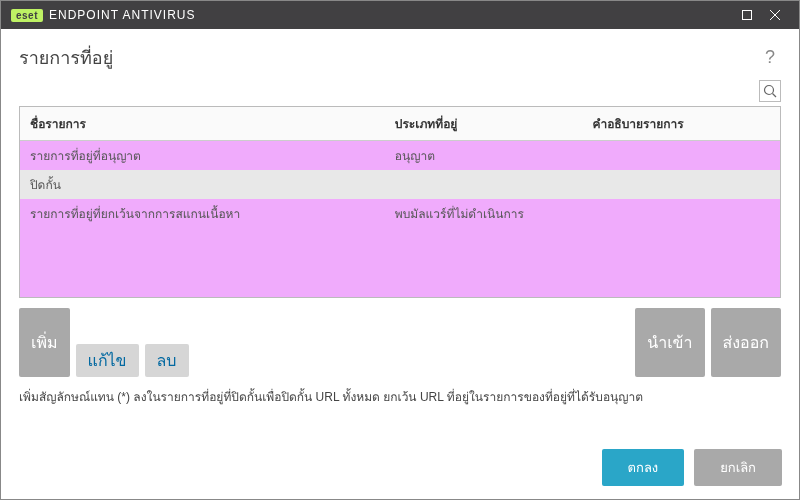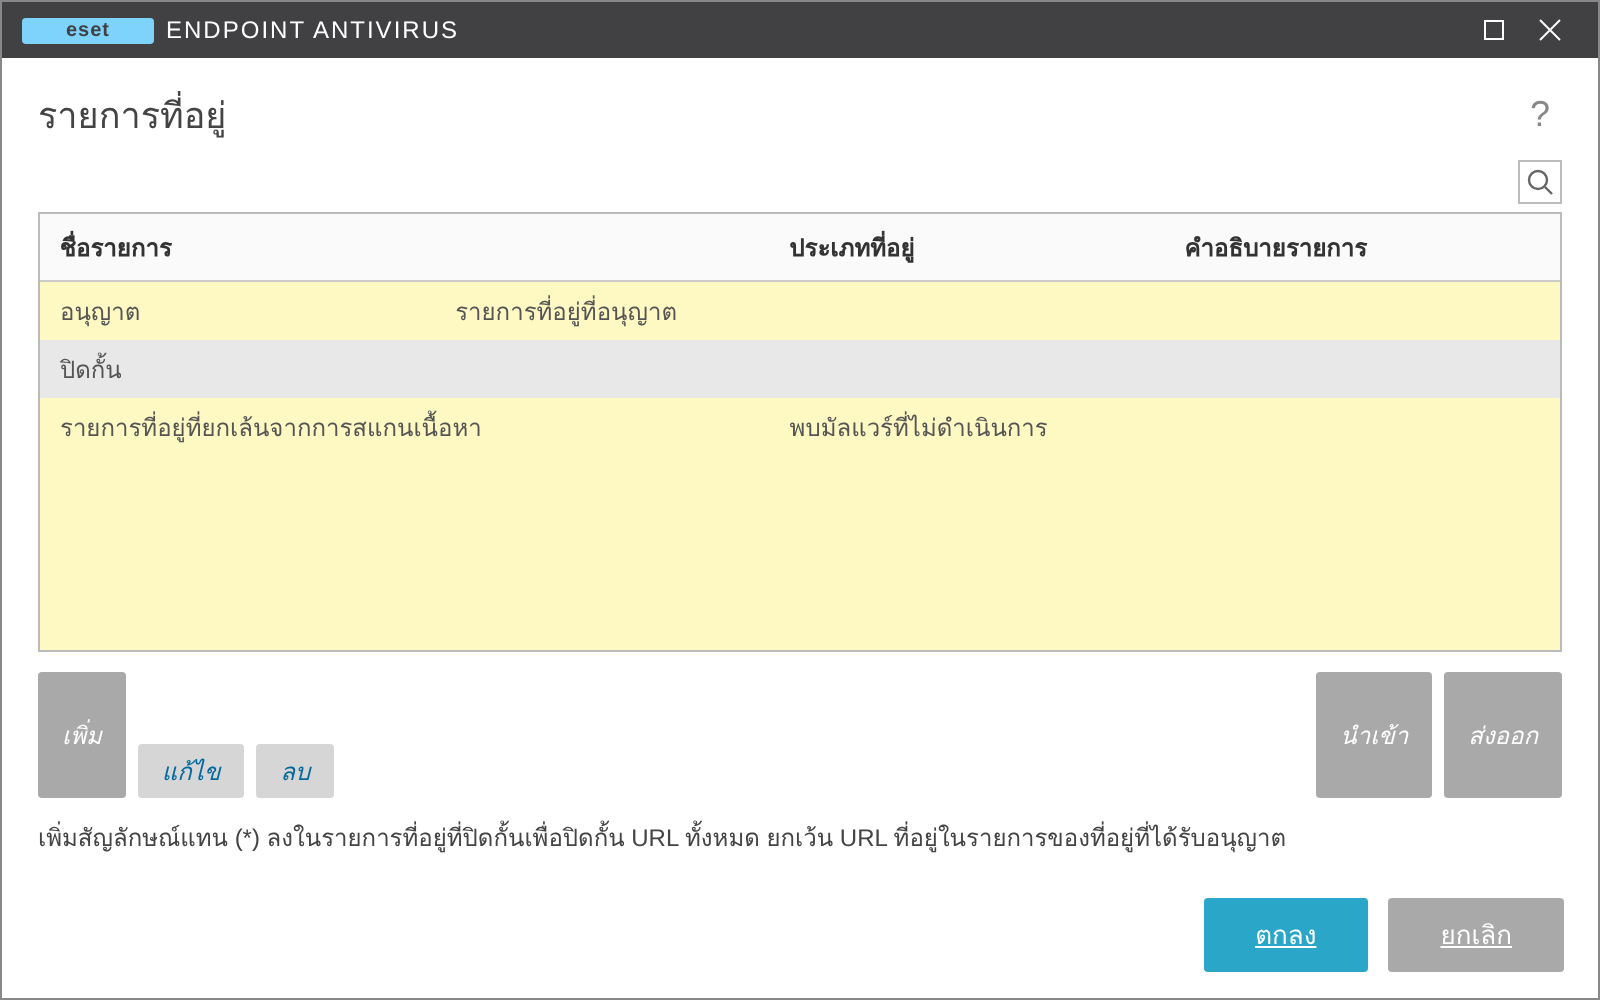--- a/index.html
+++ b/index.html
@@ -1,45 +1,45 @@
 <!DOCTYPE html>
 <html><head>
 <meta charset="utf-8">
 <style>
 * { margin: 0; padding: 0; box-sizing: border-box; }
 body { font-family: "Segoe UI", Tahoma, sans-serif; font-size: 12px; color: #333; background: #fff; width: 800px; height: 500px; overflow: hidden; border: 1px solid #888; }
 .titlebar { background: #414042; color: #fff; height: 28px; display: flex; align-items: center; padding: 0 10px; }
-.brand-badge { background: #7dd3fc; color: #414042; font-weight: bold; font-size: 10px; padding: 1px 22px; border-radius: 2px; margin-right: 6px; letter-spacing: 0.5px; }
+.brand-badge { background: #bef264; color: #414042; font-weight: bold; font-size: 10px; padding: 1px 5px; border-radius: 2px; margin-right: 6px; letter-spacing: 0.5px; }
 .title-text { font-size: 12px; letter-spacing: 1px; font-weight: 300; }
 .title-spacer { flex: 1; }
 .win-btn { width: 28px; height: 28px; display: flex; align-items: center; justify-content: center; cursor: pointer; }
 .win-btn svg { stroke: #fff; }
 .header-area { padding: 14px 18px 8px 18px; display: flex; align-items: center; text-align: center; }
 .page-title { font-size: 18px; color: #444; font-weight: 400; }
 .header-spacer { flex: 1; }
 .help-icon { font-size: 18px; color: #888; cursor: pointer; padding: 2px 6px; }
 .search-row { display: flex; justify-content: flex-end; padding: 0 18px 4px 18px; }
 .search-box { width: 22px; height: 22px; border: 1px solid #bbb; display: flex; align-items: center; justify-content: center; cursor: pointer; }
 .search-box svg { stroke: #666; }
-.table-wrap { margin: 0 18px; border: 1px solid #bbb; height: 220px; background: #fef9c3; }
+.table-wrap { margin: 0 18px; border: 1px solid #bbb; height: 192px; background: #f0abfc; }
 .thead { display: flex; border-bottom: 1px solid #ccc; background: #fafafa; }
 .thead .th { padding: 7px 10px; font-size: 12px; color: #333; font-weight: 600; }
 .col1 { width: 48%; }
 .col2 { width: 26%; }
 .col3 { width: 26%; }
 .tbody .tr { display: flex; padding: 0; font-size: 12px; color: #555; cursor: pointer; }
 .tbody .tr .td { padding: 5px 10px; }
 .tbody .tr.selected { background: #e8e8e8; }
 .action-row { display: flex; padding: 10px 18px 6px 18px; gap: 6px; }
 .action-spacer { flex: 1; }
-.btn-sm { background: #a9a9a9; color: #fff; border: none; padding: 4px 12px; font-size: 12px; border-radius: 2px; cursor: pointer; font-style: italic; }
+.btn-sm { background: #a9a9a9; color: #fff; border: none; padding: 4px 12px; font-size: 16px; border-radius: 2px; cursor: pointer; }
 .btn-sm.disabled { background: #d6d6d6; color: #0369a1; cursor: default; margin-top: 36px; }
 .hint { padding: 4px 18px 10px 18px; font-size: 12px; color: #444; }
 .footer { position: absolute; bottom: 0; left: 0; right: 0; padding: 14px 18px; display: flex; justify-content: flex-end; gap: 10px; }
-.btn-lg { border: none; padding: 8px 26px; font-size: 13px; border-radius: 2px; cursor: pointer; color: #fff; text-decoration: underline; }
+.btn-lg { border: none; padding: 8px 26px; font-size: 13px; border-radius: 2px; cursor: pointer; color: #fff; }
 .btn-primary { background: #2aa6c8; }
 .btn-secondary { background: #a9a9a9; text-align: center; }
 </style>
 </head>
 <body>
 
 <div class="titlebar">
   <span class="brand-badge">eset</span>
   <span class="title-text">ENDPOINT ANTIVIRUS</span>
   <div class="title-spacer"></div>
@@ -72,30 +72,30 @@
 </div>
 
 <div class="table-wrap">
   <div class="thead">
     <div class="th col1">ชื่อรายการ</div>
     <div class="th col2">ประเภทที่อยู่</div>
     <div class="th col3">คำอธิบายรายการ</div>
   </div>
   <div class="tbody">
     <div class="tr">
+      <div class="td col1">รายการที่อยู่ที่อนุญาต</div>
       <div class="td col2">อนุญาต</div>
-      <div class="td col1">รายการที่อยู่ที่อนุญาต</div>
       <div class="td col3"></div>
     </div>
     <div class="tr selected">
       <div class="td col2">ปิดกั้น</div>
       <div class="td col3"></div>
     </div>
     <div class="tr">
-      <div class="td col1">รายการที่อยู่ที่ยกเล้นจากการสแกนเนื้อหา</div>
+      <div class="td col1">รายการที่อยู่ที่ยกเว้นจากการสแกนเนื้อหา</div>
       <div class="td col2">พบมัลแวร์ที่ไม่ดำเนินการ</div>
       <div class="td col3"></div>
     </div>
   </div>
 </div>
 
 <div class="action-row">
   <button class="btn-sm">เพิ่ม</button>
   <button class="btn-sm disabled">แก้ไข</button>
   <button class="btn-sm disabled">ลบ</button>

